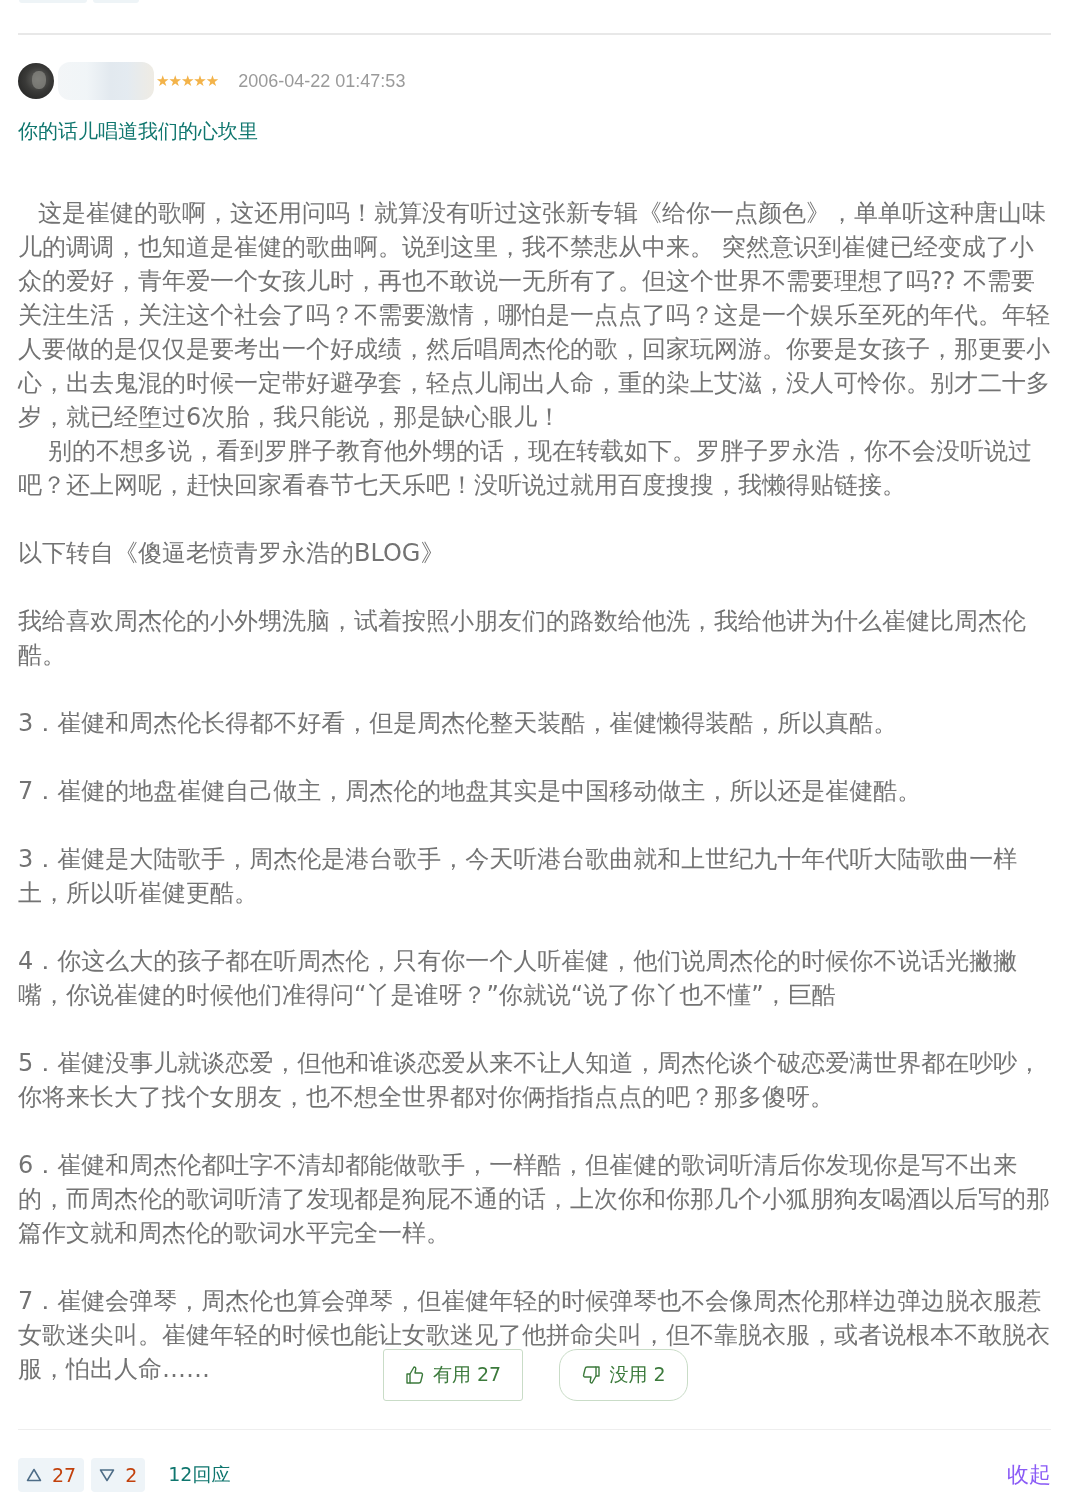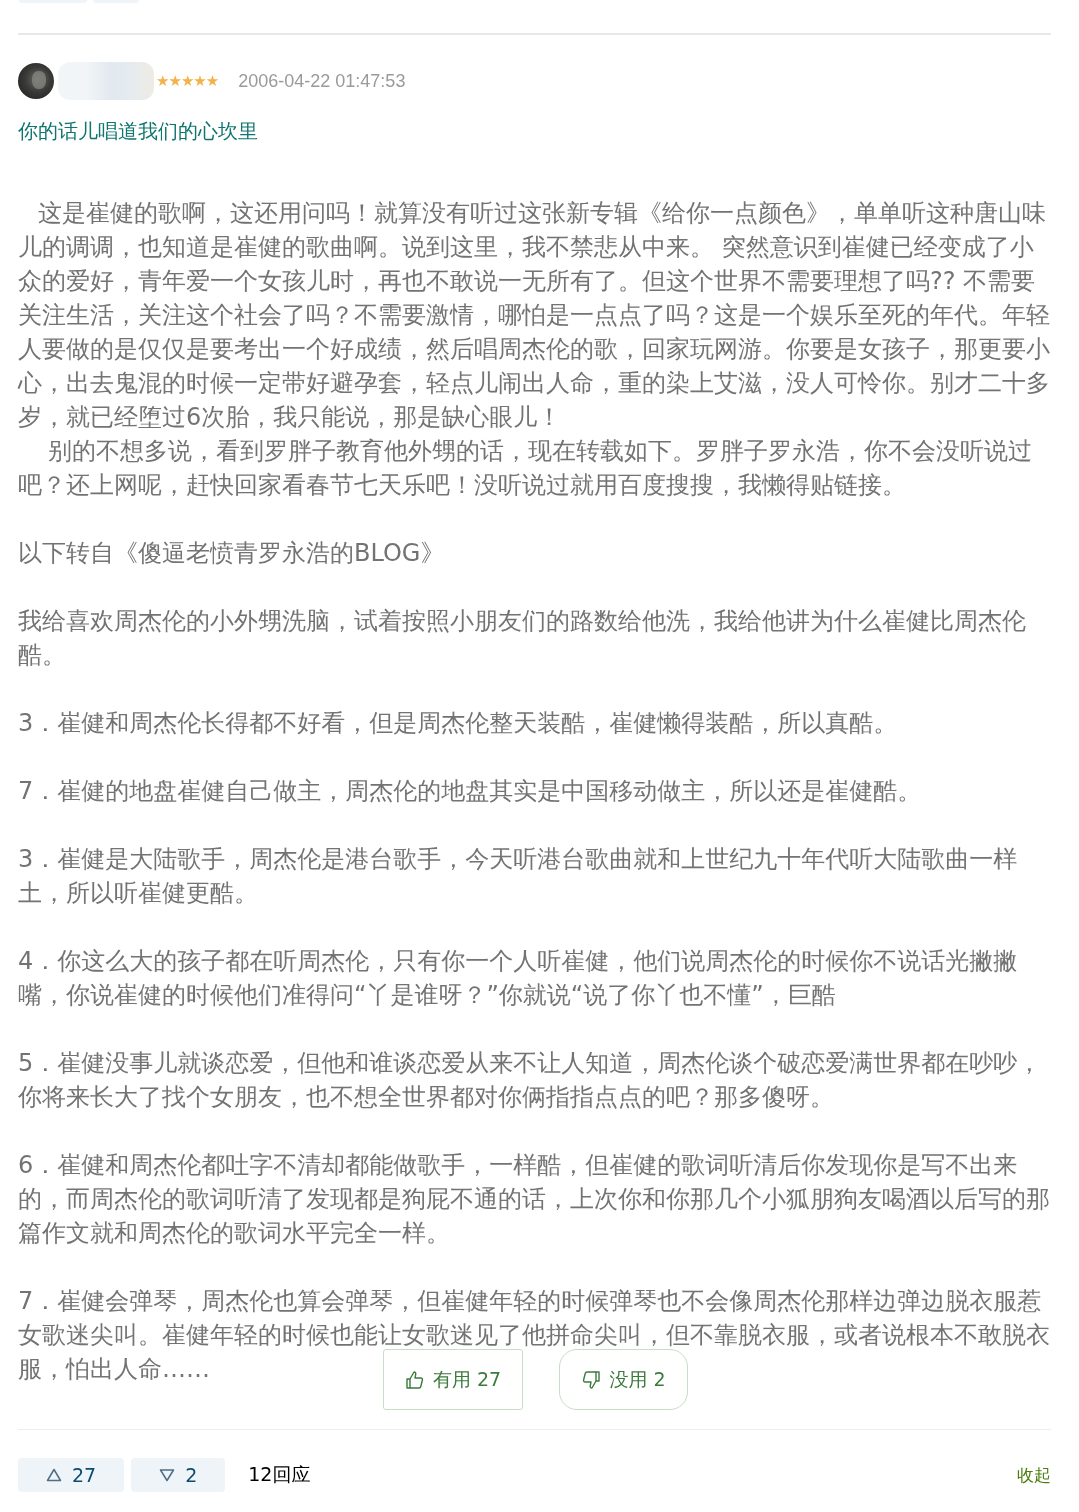--- a/index.html
+++ b/index.html
@@ -24,30 +24,30 @@
 
   .review-title { position: absolute; top: 118px; left: 18px; font-size: 20px; color: #0f766e; }
 
   .body { position: absolute; top: 196px; left: 18px; width: 1032px; font-size: 24px; line-height: 34px; color: #737373; }
   .body p { margin: 0; }
   .body .gap { height: 34px; }
   .body .indent1 { text-indent: 20px; }
   .body .indent2 { text-indent: 30px; }
 
   .vote-row { position: absolute; top: 1349px; left: 0; width: 1079px; display: flex; justify-content: center; gap: 36px; padding-right: 8px; }
-  .vote-btn { height: 61px; border: 1.5px solid #c9dcc7; border-radius: 3px; display: flex; align-items: center; justify-content: center; gap: 8px; color: #3c7a3c; font-size: 19px; background: #fff; }
+  .vote-btn { height: 52px; border: 1.5px solid #c9dcc7; border-radius: 3px; display: flex; align-items: center; justify-content: center; gap: 8px; color: #3c7a3c; font-size: 19px; background: #fff; }
   .vote-btn.useful { width: 140px; }
   .vote-btn.useless { width: 129px; border-radius: 18px; }
   .vote-btn svg { width: 20px; height: 20px; }
 
   .footer { position: absolute; top: 1458px; left: 18px; right: 28px; height: 34px; display: flex; align-items: center; }
-  .react { height: 34px; background: #eef4f8; border-radius: 4px; display: flex; align-items: center; gap: 10px; padding: 0 28px; color: #0c4a6e; font-size: 19px; margin-right: 7px; }
+  .react { height: 34px; background: #eef4f8; border-radius: 4px; display: flex; align-items: center; gap: 10px; padding: 0 8px; color: #c2410c; font-size: 19px; margin-right: 7px; }
   .react svg { width: 16px; height: 16px; }
-  .replies { color: #000000; font-size: 19px; margin-left: 16px; }
-  .collapse { margin-left: auto; color: #4d7c0f; font-size: 17px; }
+  .replies { color: #0f766e; font-size: 19px; margin-left: 16px; }
+  .collapse { margin-left: auto; color: #8b5cf6; font-size: 22px; }
 </style>
 </head>
 <body>
 
 <div class="prev-tags">
   <div class="prev-tag t1"></div>
   <div class="prev-tag t2"></div>
 </div>
 
 <div class="divider top"></div>

